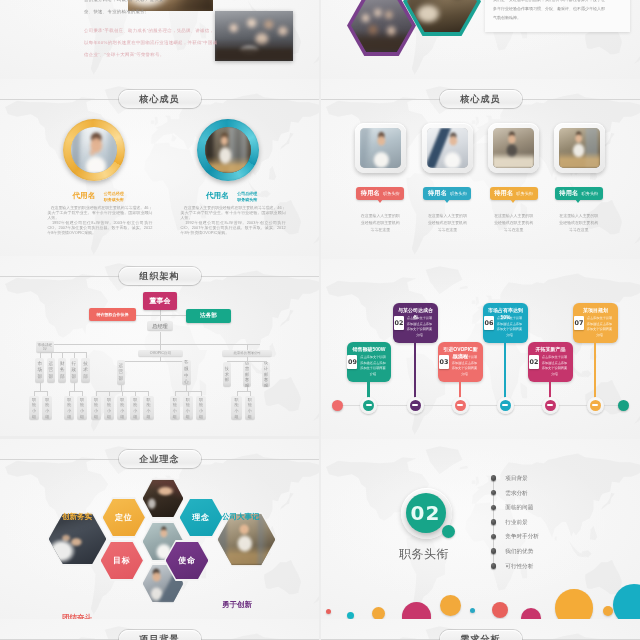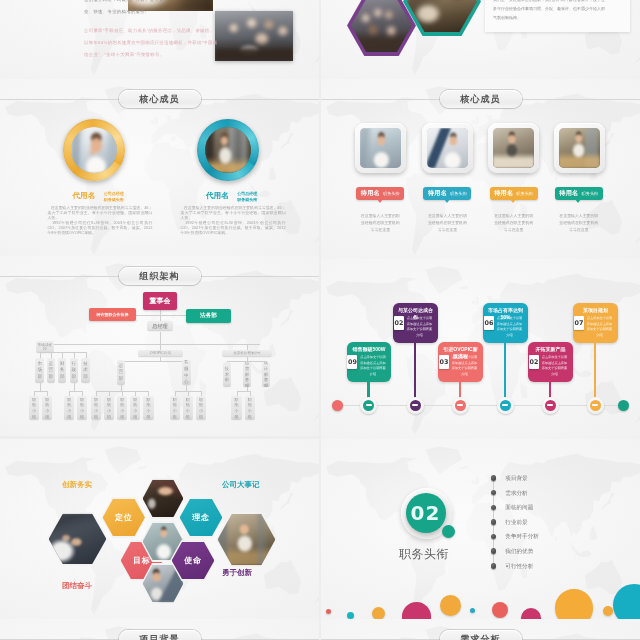--- a/index.html
+++ b/index.html
@@ -85,21 +85,21 @@
   .node i{width:11px;height:11px;border-radius:50%;display:flex;align-items:center;justify-content:center;}
   .node i:after{content:"";width:6px;height:1.6px;background:#fff;border-radius:1px;}
 
   
   .hexw{position:absolute;width:43px;height:41px;
        clip-path:polygon(25% 0%,75% 0%,100% 50%,75% 100%,25% 100%,0% 50%);
        background:#f3f3f3;display:flex;align-items:center;justify-content:center;}
   .hexi{position:absolute;left:1.6px;top:1.6px;right:1.6px;bottom:1.6px;
        clip-path:polygon(25% 0%,75% 0%,100% 50%,75% 100%,25% 100%,0% 50%);}
   .hexw b{position:relative;color:#fff;font-size:8px;font-weight:bold;letter-spacing:.8px;z-index:3;}
-  .hexlbl{position:absolute;font-size:7.5px;font-weight:bold;white-space:nowrap;}
+  .hexlbl{position:absolute;font-size:7.5px;font-weight:bold;white-space:nowrap;margin-top:32px;}
 
   
   .s02ring{position:absolute;width:74px;height:74px;border-radius:50%;
       background:linear-gradient(150deg,#fcfcfc,#e6e6e6);
       box-shadow:0 2px 5px rgba(0,0,0,.18), inset 0 1px 0 #fff;}
   .s02disc{position:absolute;width:58px;height:58px;border-radius:50%;
       background:#17a589;display:flex;align-items:center;justify-content:center;
       box-shadow:0 2px 4px rgba(0,0,0,.22);}
   .s02disc span{font-size:20px;font-weight:bold;color:#e6fbf6;letter-spacing:1px;
       font-family:"DejaVu Sans",sans-serif;}
@@ -692,34 +692,40 @@
             <path d="M800.0 325.0L822.2 332.2L833.3 321.4L822.2 310.6L805.6 314.2L800.0 325.0Z"></path>
             <path d="M827.8 278.1L844.4 281.7L850.0 270.8L838.9 238.3L830.6 249.2L827.8 278.1Z"></path>
             <path d="M483.3 122.8L494.4 111.9L491.7 93.9L483.3 93.9L486.1 108.3L483.3 122.8Z"></path>
             <path d="M472.2 115.6L483.3 115.6L483.3 104.7L472.2 104.7L472.2 115.6Z"></path>
             <path d="M722.2 281.7L727.8 281.7L727.8 270.8L722.2 270.8L722.2 281.7Z"></path>
             <path d="M433.3 72.2L461.1 68.6L458.3 61.4L438.9 65.0L433.3 72.2Z"></path>
           </g>
         </svg>
       </div>
   <div class="veil"></div>
+  <div class="ttl" style="top:11px">
+    <div class="line"></div>
+    <div class="pill">
+          <span>企业理念</span>
+        </div>
+  </div>
 
   <div>
 
     <div class="hexw" style="left:47px;top:73px;width:61px;height:54px;">
       <div class="hexi" style="background:linear-gradient(155deg,#6c737c 0%,#464d57 40%,#2a2f38 100%);"></div>
       <div class="hexi" style="background:radial-gradient(ellipse 30% 30% at 22% 74%,rgba(246,246,244,.95) 0 50%,rgba(246,246,244,0) 84%),radial-gradient(ellipse 13% 11% at 48% 56%,rgba(226,186,152,.9) 0 52%,rgba(226,186,152,0) 86%),radial-gradient(ellipse 10% 9% at 30% 48%,rgba(216,178,146,.85) 0 52%,rgba(216,178,146,0) 86%),linear-gradient(160deg,rgba(30,34,40,.55) 0 18%,transparent 38%);filter:blur(1.1px);"></div>
     </div>
 
     <div class="hexw" style="left:101px;top:58px;width:45.5px;height:41px;">
       <div class="hexi" style="background:linear-gradient(160deg,#f6bc4e,#eca32f);"></div>
       <b>定位</b>
     </div>
 
-    <div class="hexw" style="left:119px;top:101px;width:45.5px;height:41px;">
+    <div class="hexw" style="left:99px;top:101px;width:45.5px;height:41px;">
       <div class="hexi" style="background:linear-gradient(160deg,#ec6d72,#e25660);"></div>
       <b>目标</b>
     </div>
 
     <div class="hexw" style="left:141px;top:39px;width:44px;height:41px;">
       <div class="hexi" style="background:linear-gradient(160deg,#5c4a3a 0%,#3a2e24 42%,#221b14 100%);"></div>
       <div class="hexi" style="background:radial-gradient(ellipse 26% 16% at 56% 30%,rgba(232,190,156,.95) 0 52%,rgba(232,190,156,0) 86%),radial-gradient(ellipse 14% 20% at 22% 64%,rgba(214,210,206,.85) 0 48%,rgba(214,210,206,0) 86%),linear-gradient(200deg,rgba(120,60,60,.45) 0 18%,transparent 42%);filter:blur(1.1px);"></div>
     </div>
 
     <div class="hexw" style="left:141px;top:82px;width:44px;height:41px;">
@@ -730,21 +736,21 @@
     <div class="hexw" style="left:141px;top:124px;width:44px;height:41px;">
       <div class="hexi" style="background:linear-gradient(160deg,#ccd2d6 0%,#a3abb2 45%,#767e86 100%);"></div>
       <div class="hexi" style="background:radial-gradient(ellipse 14% 17% at 34% 32%,rgba(224,178,144,.95) 0 56%,rgba(224,178,144,0) 88%),radial-gradient(ellipse 12% 14% at 33% 20%,rgba(58,42,32,.85) 0 56%,rgba(58,42,32,0) 88%),linear-gradient(118deg,transparent 56%,rgba(86,102,118,.85) 62% 92%,transparent 96%),radial-gradient(ellipse 20% 24% at 34% 78%,rgba(244,240,234,.85) 0 52%,rgba(244,240,234,0) 88%);filter:blur(1.0px);"></div>
     </div>
 
     <div class="hexw" style="left:178px;top:58px;width:46px;height:41px;">
       <div class="hexi" style="background:linear-gradient(160deg,#25b2c2,#11a0b2);"></div>
       <b>理念</b>
     </div>
 
-    <div class="hexw" style="left:170px;top:101px;width:46px;height:41px;">
+    <div class="hexw" style="left:164px;top:101px;width:46px;height:41px;">
       <div class="hexi" style="background:linear-gradient(160deg,#7b3a8e,#5f2a72);"></div>
       <b>使命</b>
     </div>
 
     <div class="hexw" style="left:216px;top:73px;width:61px;height:55px;">
       <div class="hexi" style="background:linear-gradient(160deg,#c8bba4 0%,#97896f 42%,#5d5240 78%,#3a3227 100%);"></div>
       <div class="hexi" style="background:radial-gradient(ellipse 11% 13% at 46% 30%,rgba(230,186,150,.95) 0 56%,rgba(230,186,150,0) 88%),radial-gradient(ellipse 18% 22% at 47% 58%,rgba(246,243,236,.9) 0 52%,rgba(246,243,236,0) 86%),linear-gradient(90deg,rgba(96,108,118,.55) 0 12%,transparent 20%,transparent 66%,rgba(118,130,140,.5) 74%,transparent 88%),linear-gradient(0deg,rgba(200,164,106,.65) 0 20%,transparent 38%);filter:blur(1.0px);"></div>
     </div>
   </div>
 

